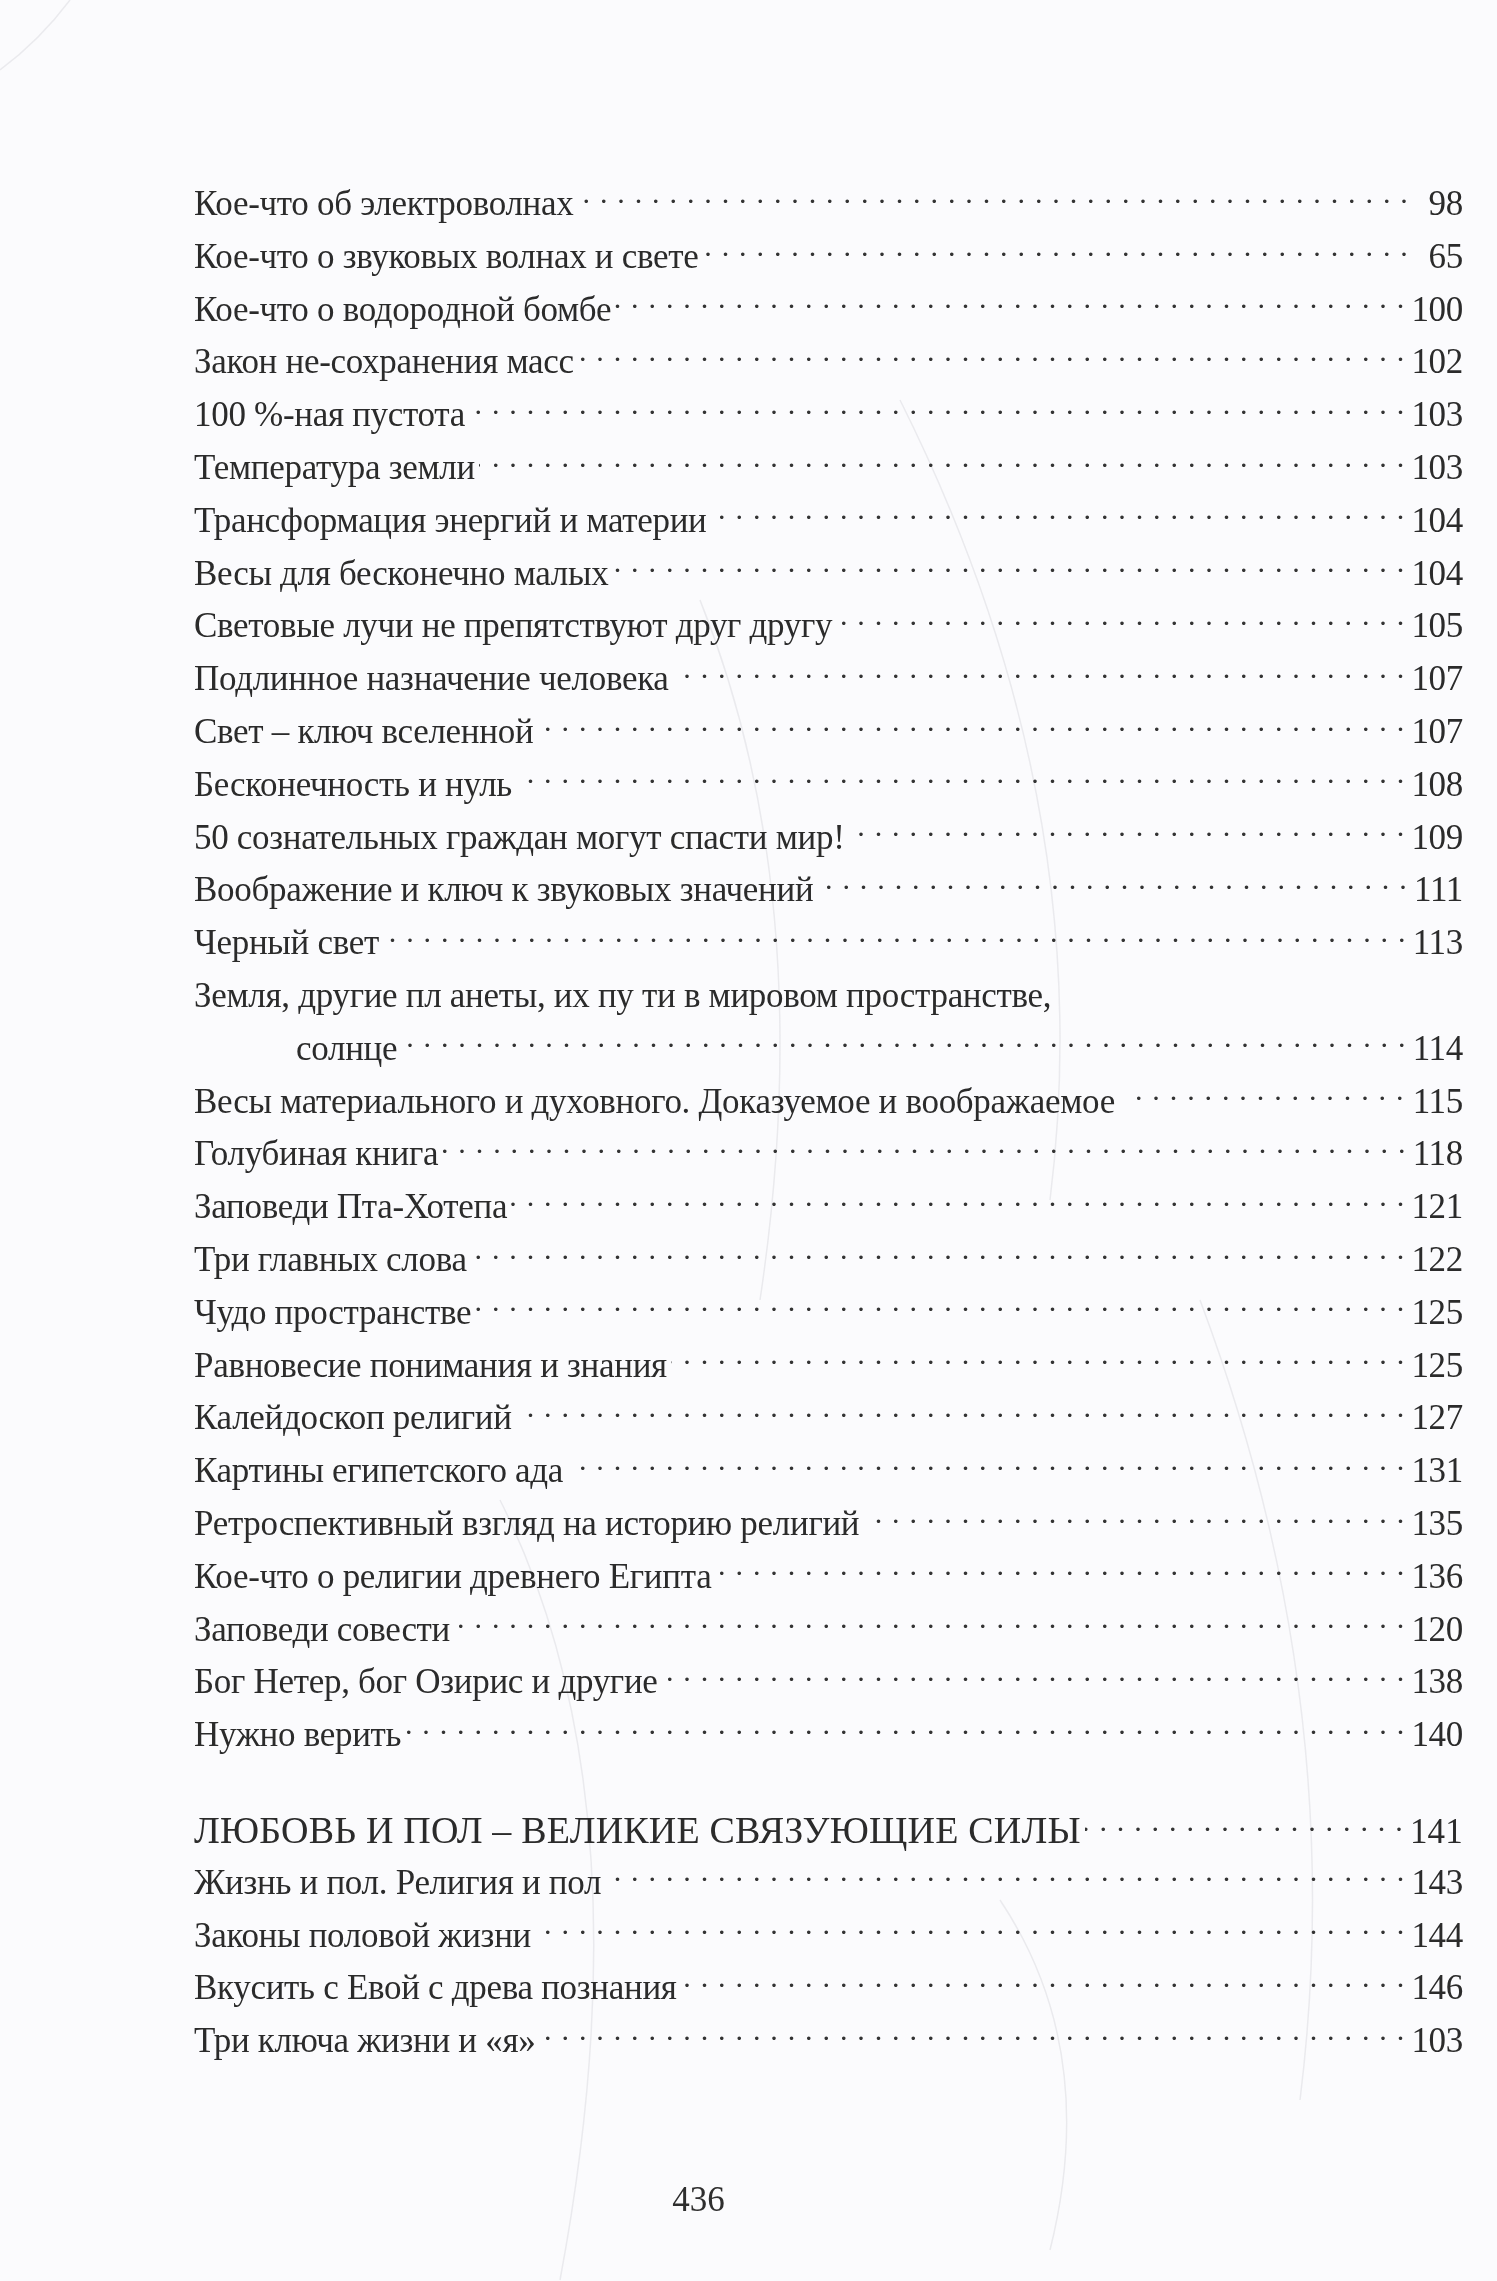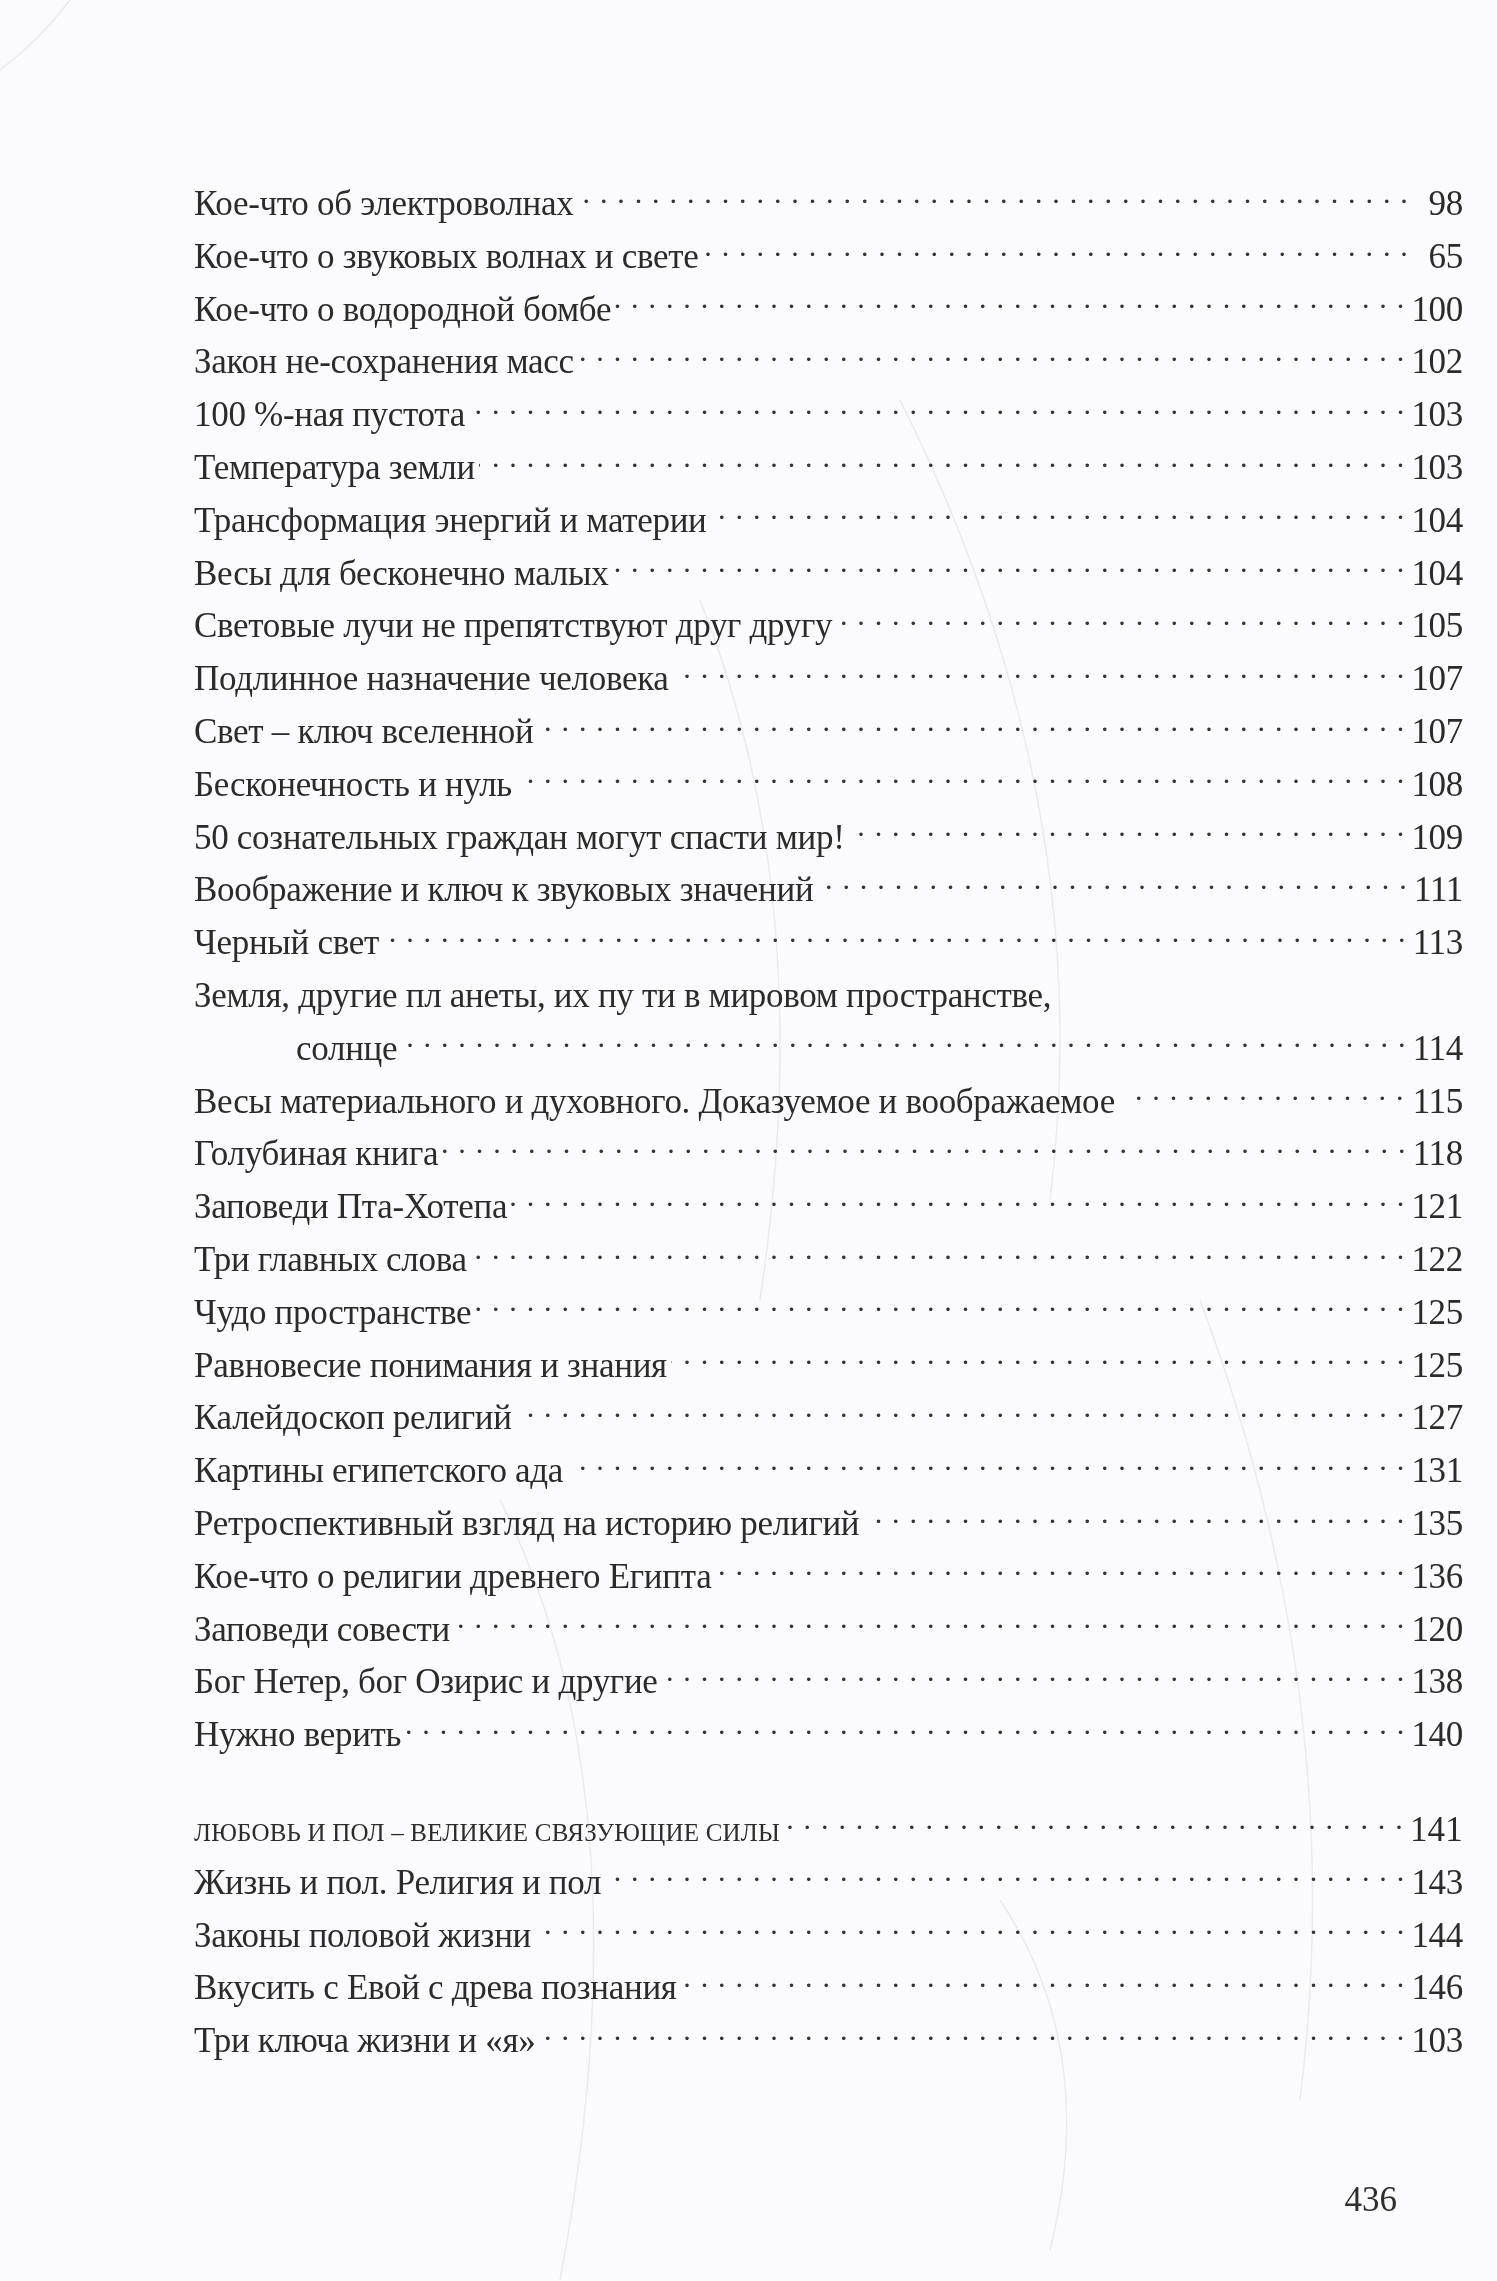--- a/index.html
+++ b/index.html
@@ -68,28 +68,28 @@
       padding-left: 102px;
     }
     .row.first-line {
       height: 52.8px;
     }
     .row.section {
       margin-top: 42px;
       letter-spacing: 0.2px;
     }
     .row.section .title {
-      font-size: 25px;
+      font-size: 38px;
     }
     .folio {
       position: absolute;
       top: 2180px;
       left: 0;
       width: 1397px;
-      text-align: right;
+      text-align: center;
       font-size: 35px;
       color: #2e2e2e;
     }
   </style>
 </head>
 <body>
 
 <svg class="bleed" width="1497" height="2281" viewBox="0 0 1497 2281">
   <g stroke="#e6e6ea" stroke-width="1.5" fill="none" opacity="0.8">
     <path d="M0 70 Q 40 40 70 0"></path>

